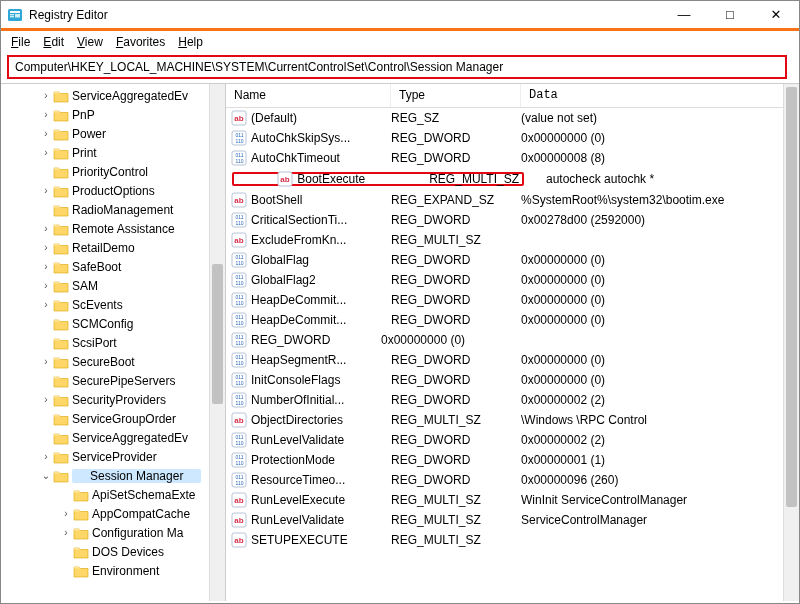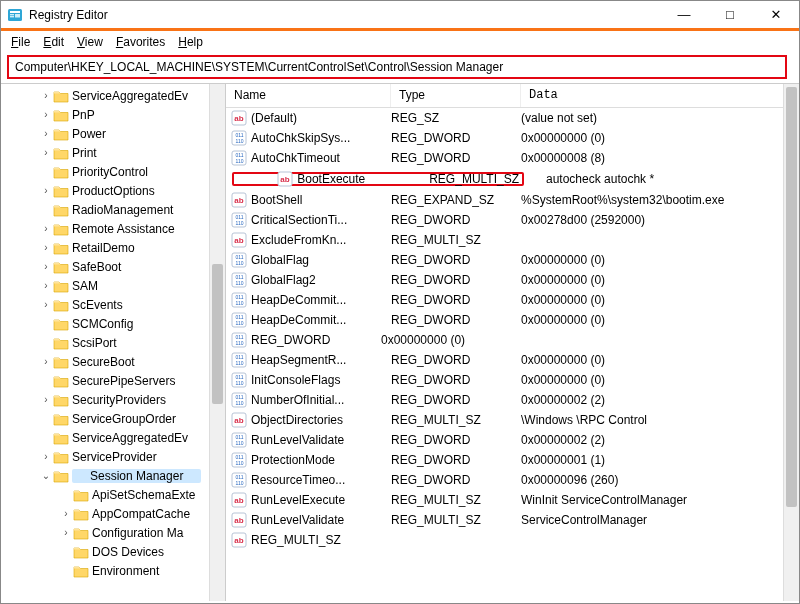--- a/index.html
+++ b/index.html
@@ -598,20 +598,21 @@
               <use href="#reg-ab"></use>
             </svg></span>
           <span class="nm">RunLevelValidate</span>
           <span class="tp">REG_MULTI_SZ</span>
           <span class="dt">ServiceControlManager</span>
         </div>
         <div class="list-row">
           <span class="icon"><svg width="16" height="16">
               <use href="#reg-ab"></use>
             </svg></span>
+          <span class="nm">SETUPEXECUTE</span>
           <span class="tp">REG_MULTI_SZ</span>
           <span class="dt"></span>
         </div>
       </div>
     <div class="scroll-ind-list">
       <div class="scroll-thumb" style="top:3px;height:420px;"></div>
     </div>
   </div>
 </div>
 

